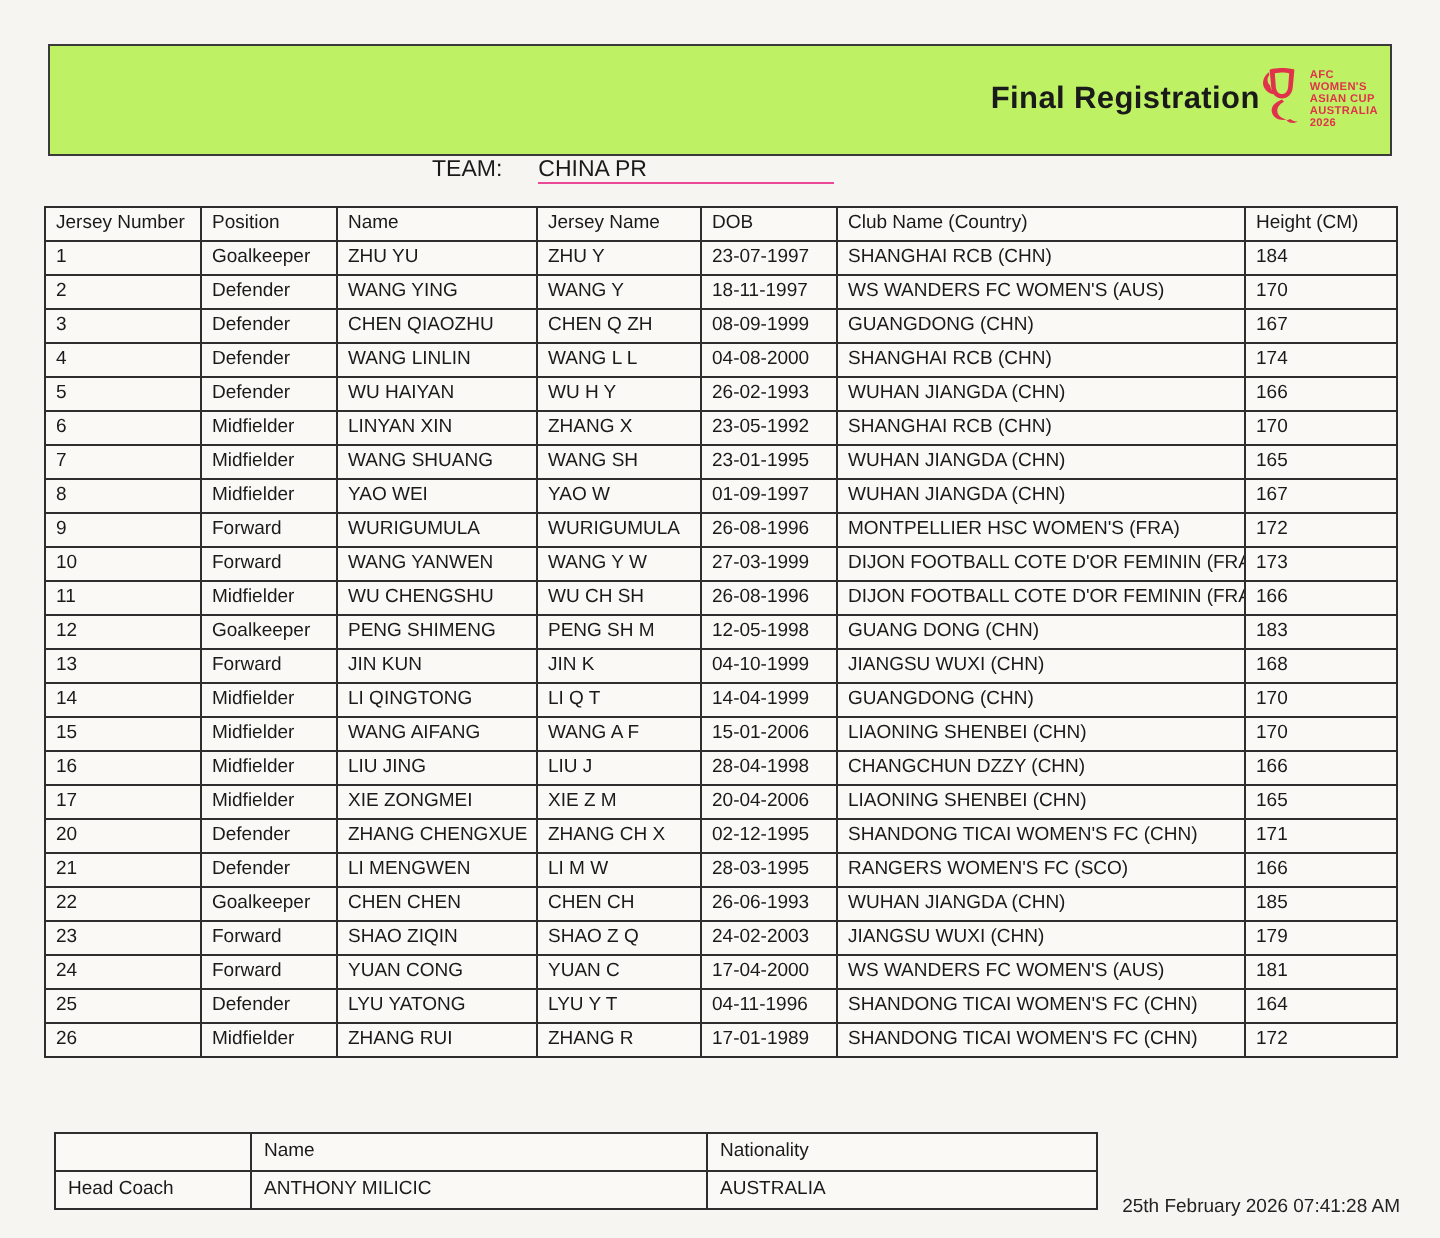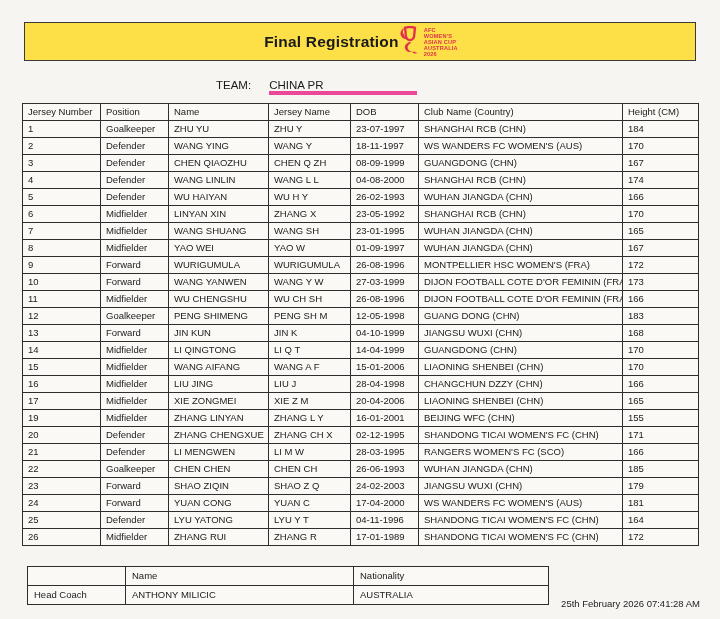--- a/index.html
+++ b/index.html
@@ -9,40 +9,40 @@
     font-family: "Liberation Sans", sans-serif;
     color: #1a1a1a;
     position: relative;
     overflow: hidden;
   }
   .page { position: absolute; inset: 0; }
 
   
   .title-box {
     position: absolute; left: 24px; top: 22px;
-    width: 672px; height: 39px;
+    width: 672px; height: 56px;
     border: 1px solid #3a3a3a;
-    background: #fde047;
-    display: flex; align-items: center; justify-content: center;
+    background: #bef264;
+    display: flex; align-items: center; justify-content: flex-end;
     box-sizing: border-box;
     padding: 0 6px 0 8px;
   }
   .title-text { font-size: 15.5px; font-weight: bold; letter-spacing: 0.2px; }
   .logo { display: flex; align-items: center; gap: 3px; }
   .logo-text {
     font-size: 5.6px; line-height: 6px; font-weight: bold;
     letter-spacing: 0.2px; white-space: pre-line;
   }
 
   
   .team-line { position: absolute; top: 79px; left: 216px; font-size: 11.5px; }
   .team-label { font-weight: normal; }
   .team-value {
     display: inline-block; margin-left: 18px; min-width: 148px;
-    border-bottom: 4px solid #ec4899; padding-bottom: 0;
+    border-bottom: 1px solid #ec4899; padding-bottom: 0;
   }
 
   
   table { border-collapse: collapse; table-layout: fixed; }
   .players-table {
     position: absolute; left: 22px; top: 103px; width: 676px;
   }
   .players-table th, .players-table td,
   .coach-table th, .coach-table td {
     border: 1px solid #2e2e2e;
@@ -263,29 +263,20 @@
         <tr>
           <td>17</td>
           <td>Midfielder</td>
           <td>XIE ZONGMEI</td>
           <td>XIE Z M</td>
           <td>20-04-2006</td>
           <td>LIAONING SHENBEI (CHN)</td>
           <td>165</td>
         </tr>
         <tr>
-          <td>19</td>
-          <td>Midfielder</td>
-          <td>ZHANG LINYAN</td>
-          <td>ZHANG L Y</td>
-          <td>16-01-2001</td>
-          <td>BEIJING WFC (CHN)</td>
-          <td>155</td>
-        </tr>
-        <tr>
           <td>20</td>
           <td>Defender</td>
           <td>ZHANG CHENGXUE</td>
           <td>ZHANG CH X</td>
           <td>02-12-1995</td>
           <td>SHANDONG TICAI WOMEN'S FC (CHN)</td>
           <td>171</td>
         </tr>
         <tr>
           <td>21</td>

